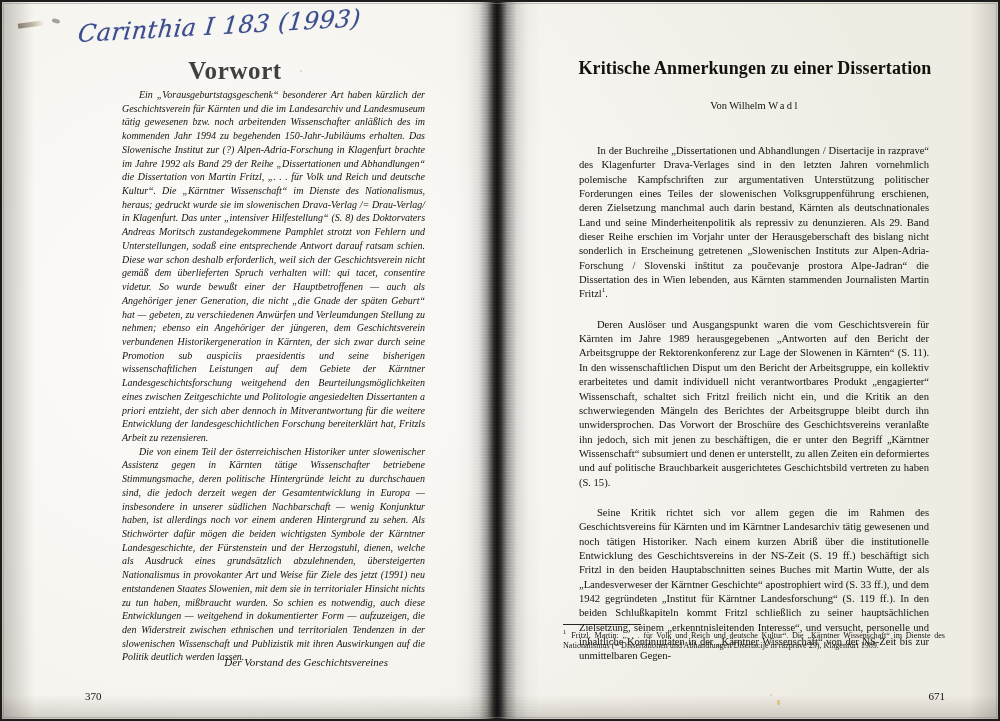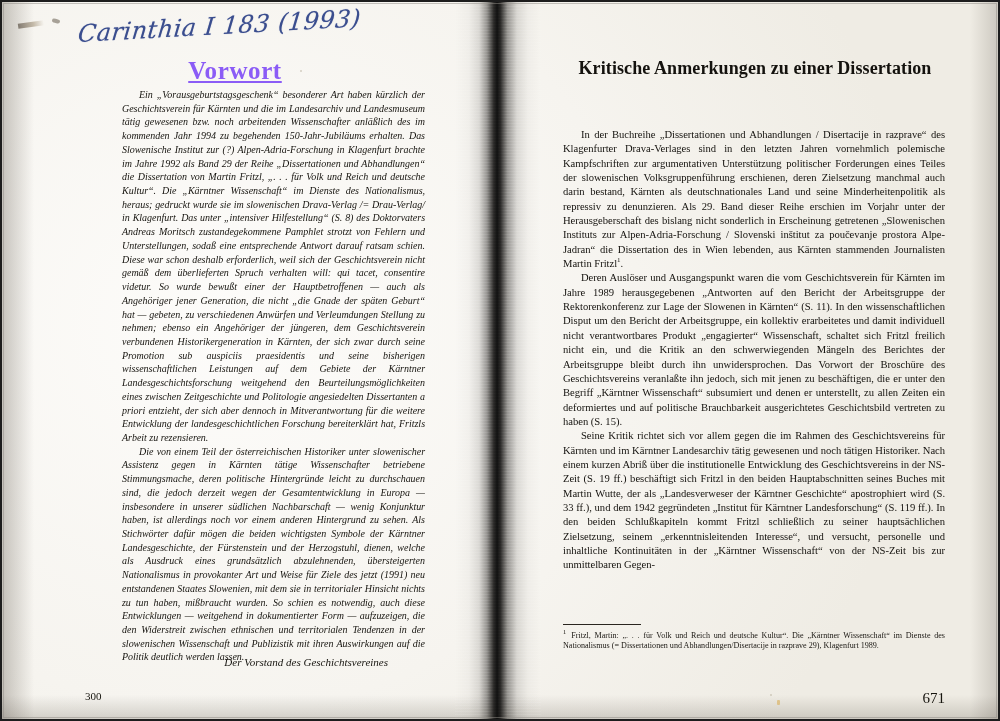--- a/index.html
+++ b/index.html
@@ -118,22 +118,21 @@
     opacity: .65;
   }
 
   #vorwort-title {
     position: absolute;
     left: 0; top: 40px;
     width: 470px;
     text-align: center;
     font-size: 25px;
     letter-spacing: .6px;
-    color: #8b5cf6;
-    text-decoration: underline;
+    color: #404040;
   }
   #left-body {
     position: absolute;
     left: 85px;
     top: 88px;
     width: 303px;
     font-style: italic;
     font-size: 10px;
     line-height: 13.72px;
     text-align: justify;
@@ -186,21 +185,21 @@
     position: absolute;
     left: 58px;
     top: 128px;
     width: 382px;
     font-size: 10.6px;
     line-height: 14.35px;
     text-align: justify;
     color: #14120e;
     letter-spacing: -0.03px;
   }
-  #right-body p { margin: 0; text-indent: 18px; }
+  #right-body p { margin: 16px; text-indent: 18px; }
   sup.fn { font-size: 7px; vertical-align: super; line-height: 0; }
 
   #fn-rule {
     position: absolute;
     left: 58px; top: 624px;
     width: 78px;
     height: 0;
     border-top: 1px solid #2a2620;
   }
   #footnote {
@@ -218,21 +217,21 @@
     vertical-align: super;
     line-height: 0;
     margin-right: 5px;
   }
   #footnote .body { display: inline; }
   #folio-right {
     position: absolute;
     left: 0; top: 690px;
     width: 440px;
     text-align: right;
-    font-size: 15px;
+    font-size: 11px;
     color: #17150f;
   }
 
   
   .speck {
     position: absolute;
     background: #b2a894;
     border-radius: 50%;
     opacity: .5;
     pointer-events: none;
@@ -272,32 +271,35 @@
 
     <h1 id="vorwort-title">Vorwort</h1>
 
     <div id="left-body">
       <p>Ein „Vorausgeburtstagsgeschenk“ besonderer Art haben kürzlich der Geschichtsverein für Kärnten und die im Landesarchiv und Landesmuseum tätig gewesenen bzw. noch arbeitenden Wissenschafter anläßlich des im kommenden Jahr 1994 zu begehenden 150-Jahr-Jubiläums erhalten. Das Slowenische Institut zur (?) Alpen-Adria-Forschung in Klagenfurt brachte im Jahre 1992 als Band 29 der Reihe „Dissertationen und Abhandlungen“ die Dissertation von Martin Fritzl, „. . . für Volk und Reich und deutsche Kultur“. Die „Kärntner Wissenschaft“ im Dienste des Nationalismus, heraus; gedruckt wurde sie im slowenischen Drava-Verlag /= Drau-Verlag/ in Klagenfurt. Das unter „intensiver Hilfestellung“ (S. 8) des Doktorvaters Andreas Moritsch zustandegekommene Pamphlet strotzt von Fehlern und Unterstellungen, sodaß eine entsprechende Antwort darauf ratsam schien. Diese war schon deshalb erforderlich, weil sich der Geschichtsverein nicht gemäß dem überlieferten Spruch verhalten will: qui tacet, consentire videtur. So wurde bewußt einer der Hauptbetroffenen — auch als Angehöriger jener Generation, die nicht „die Gnade der späten Geburt“ hat — gebeten, zu verschiedenen Anwürfen und Verleumdungen Stellung zu nehmen; ebenso ein Angehöriger der jüngeren, dem Geschichtsverein verbundenen Historikergeneration in Kärnten, der sich zwar durch seine Promotion sub auspiciis praesidentis und seine bisherigen wissenschaftlichen Leistungen auf dem Gebiete der Kärntner Landesgeschichtsforschung weitgehend den Beurteilungsmöglichkeiten eines zwischen Zeitgeschichte und Politologie angesiedelten Dissertanten a priori entzieht, der sich aber dennoch in Mitverantwortung für die weitere Entwicklung der landesgeschichtlichen Forschung bereiterklärt hat, Fritzls Arbeit zu rezensieren.</p>
       <p>Die von einem Teil der österreichischen Historiker unter slowenischer Assistenz gegen in Kärnten tätige Wissenschafter betriebene Stimmungsmache, deren politische Hintergründe leicht zu durchschauen sind, die jedoch derzeit wegen der Gesamtentwicklung in Europa — insbesondere in unserer südlichen Nachbarschaft — wenig Konjunktur haben, ist allerdings noch vor einem anderen Hintergrund zu sehen. Als Stichwörter dafür mögen die beiden wichtigsten Symbole der Kärntner Landesgeschichte, der Fürstenstein und der Herzogstuhl, dienen, welche als Ausdruck eines grundsätzlich abzulehnenden, übersteigerten Nationalismus in provokanter Art und Weise für Ziele des jetzt (1991) neu entstandenen Staates Slowenien, mit dem sie in territorialer Hinsicht nichts zu tun haben, mißbraucht wurden. So schien es notwendig, auch diese Entwicklungen — weitgehend in dokumentierter Form — aufzuzeigen, die den Widerstreit zwischen ethnischen und territorialen Tendenzen in der slowenischen Wissenschaft und Publizistik mit ihren Auswirkungen auf die Politik deutlich werden lassen.</p>
     </div>
 
     <div id="vorstand">Der Vorstand des Geschichtsvereines</div>
 
-    <div id="folio-left">300</div>
+    <div id="folio-left">370</div>
 
     <div class="speck" style="left:150px;top:612px;width:3px;height:3px;"></div>
     <div class="speck" style="left:300px;top:70px;width:2px;height:2px;"></div>
   </div>
 
   <div class="col" id="col-right">
 
     <h1 id="right-title">
       <span>Kritische Anmerkungen zu einer Dissertation</span><br>
     </h1>
 
+    <div id="right-author">
+      <span>Von Wilhelm </span><span class="sp">Wadl</span>
+    </div>
 
     <div id="right-body">
       <p><span>In der Buchreihe „Dissertationen und Abhandlungen / Disertacije in razprave“ des Klagenfurter Drava-Verlages sind in den letzten Jahren vornehmlich polemische Kampfschriften zur argumentativen Unterstützung politischer Forderungen eines Teiles der slowenischen Volksgruppenführung erschienen, deren Zielsetzung manchmal auch darin bestand, Kärnten als deutschnationales Land und seine Minderheitenpolitik als repressiv zu denunzieren. Als 29. Band dieser Reihe erschien im Vorjahr unter der Herausgeberschaft des bislang nicht sonderlich in Erscheinung getretenen „Slowenischen Instituts zur Alpen-Adria-Forschung / Slovenski inštitut za poučevanje prostora Alpe-Jadran“ die Dissertation des in Wien lebenden, aus Kärnten stammenden Journalisten Martin Fritzl</span><sup class="fn">1</sup>.</p>
       <p>Deren Auslöser und Ausgangspunkt waren die vom Geschichtsverein für Kärnten im Jahre 1989 herausgegebenen „Antworten auf den Bericht der Arbeitsgruppe der Rektorenkonferenz zur Lage der Slowenen in Kärnten“ (S. 11). In den wissenschaftlichen Disput um den Bericht der Arbeitsgruppe, ein kollektiv erarbeitetes und damit individuell nicht verantwortbares Produkt „engagierter“ Wissenschaft, schaltet sich Fritzl freilich nicht ein, und die Kritik an den schwerwiegenden Mängeln des Berichtes der Arbeitsgruppe bleibt durch ihn unwidersprochen. Das Vorwort der Broschüre des Geschichtsvereins veranlaßte ihn jedoch, sich mit jenen zu beschäftigen, die er unter den Begriff „Kärntner Wissenschaft“ subsumiert und denen er unterstellt, zu allen Zeiten ein deformiertes und auf politische Brauchbarkeit ausgerichtetes Geschichtsbild vertreten zu haben (S. 15).</p>
       <p>Seine Kritik richtet sich vor allem gegen die im Rahmen des Geschichtsvereins für Kärnten und im Kärntner Landesarchiv tätig gewesenen und noch tätigen Historiker. Nach einem kurzen Abriß über die institutionelle Entwicklung des Geschichtsvereins in der NS-Zeit (S. 19 ff.) beschäftigt sich Fritzl in den beiden Hauptabschnitten seines Buches mit Martin Wutte, der als „Landesverweser der Kärntner Geschichte“ apostrophiert wird (S. 33 ff.), und dem 1942 gegründeten „Institut für Kärntner Landesforschung“ (S. 119 ff.). In den beiden Schlußkapiteln kommt Fritzl schließlich zu seiner hauptsächlichen Zielsetzung, seinem „erkenntnisleitenden Interesse“, und versucht, personelle und inhaltliche Kontinuitäten in der „Kärntner Wissenschaft“ von der NS-Zeit bis zur unmittelbaren Gegen-</p>
     </div>
 
     <div id="fn-rule"></div>
 
     <div id="footnote">

